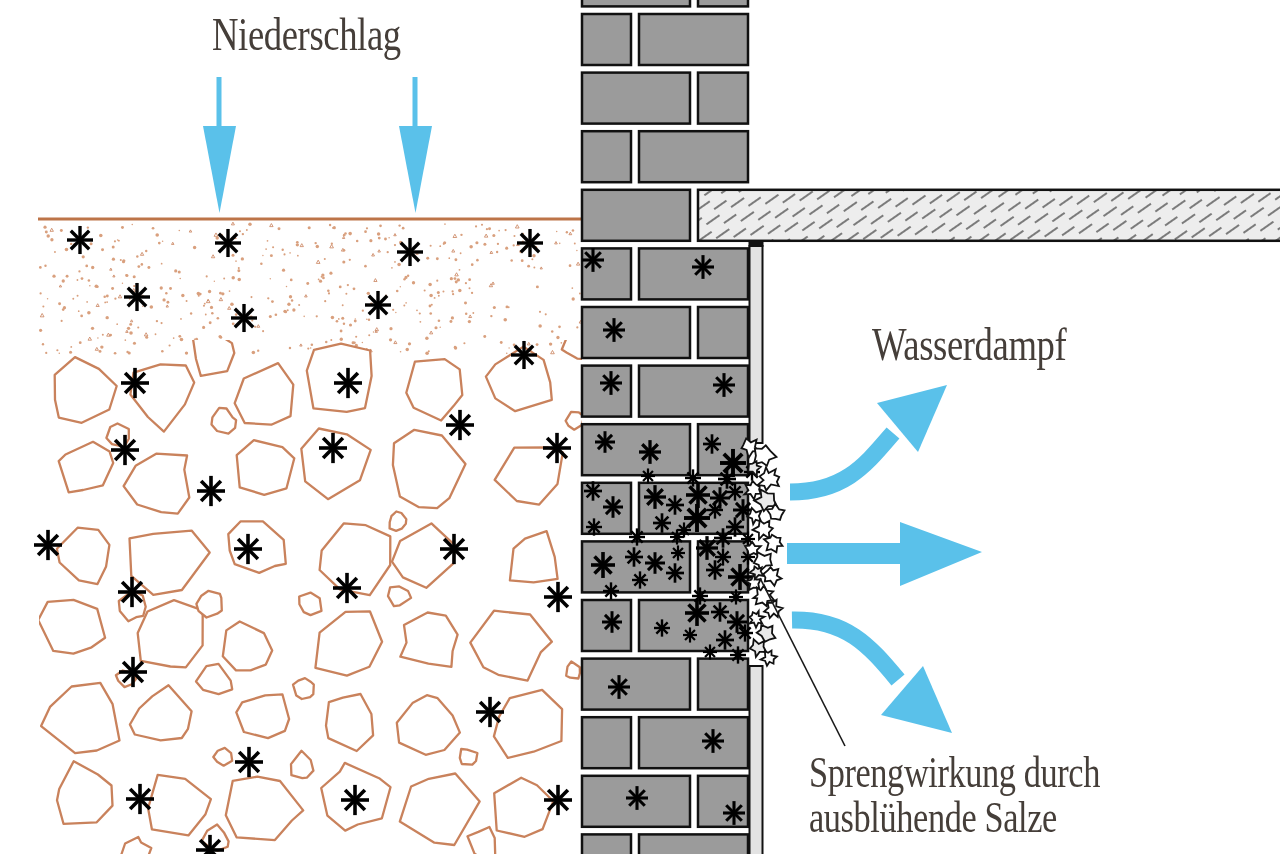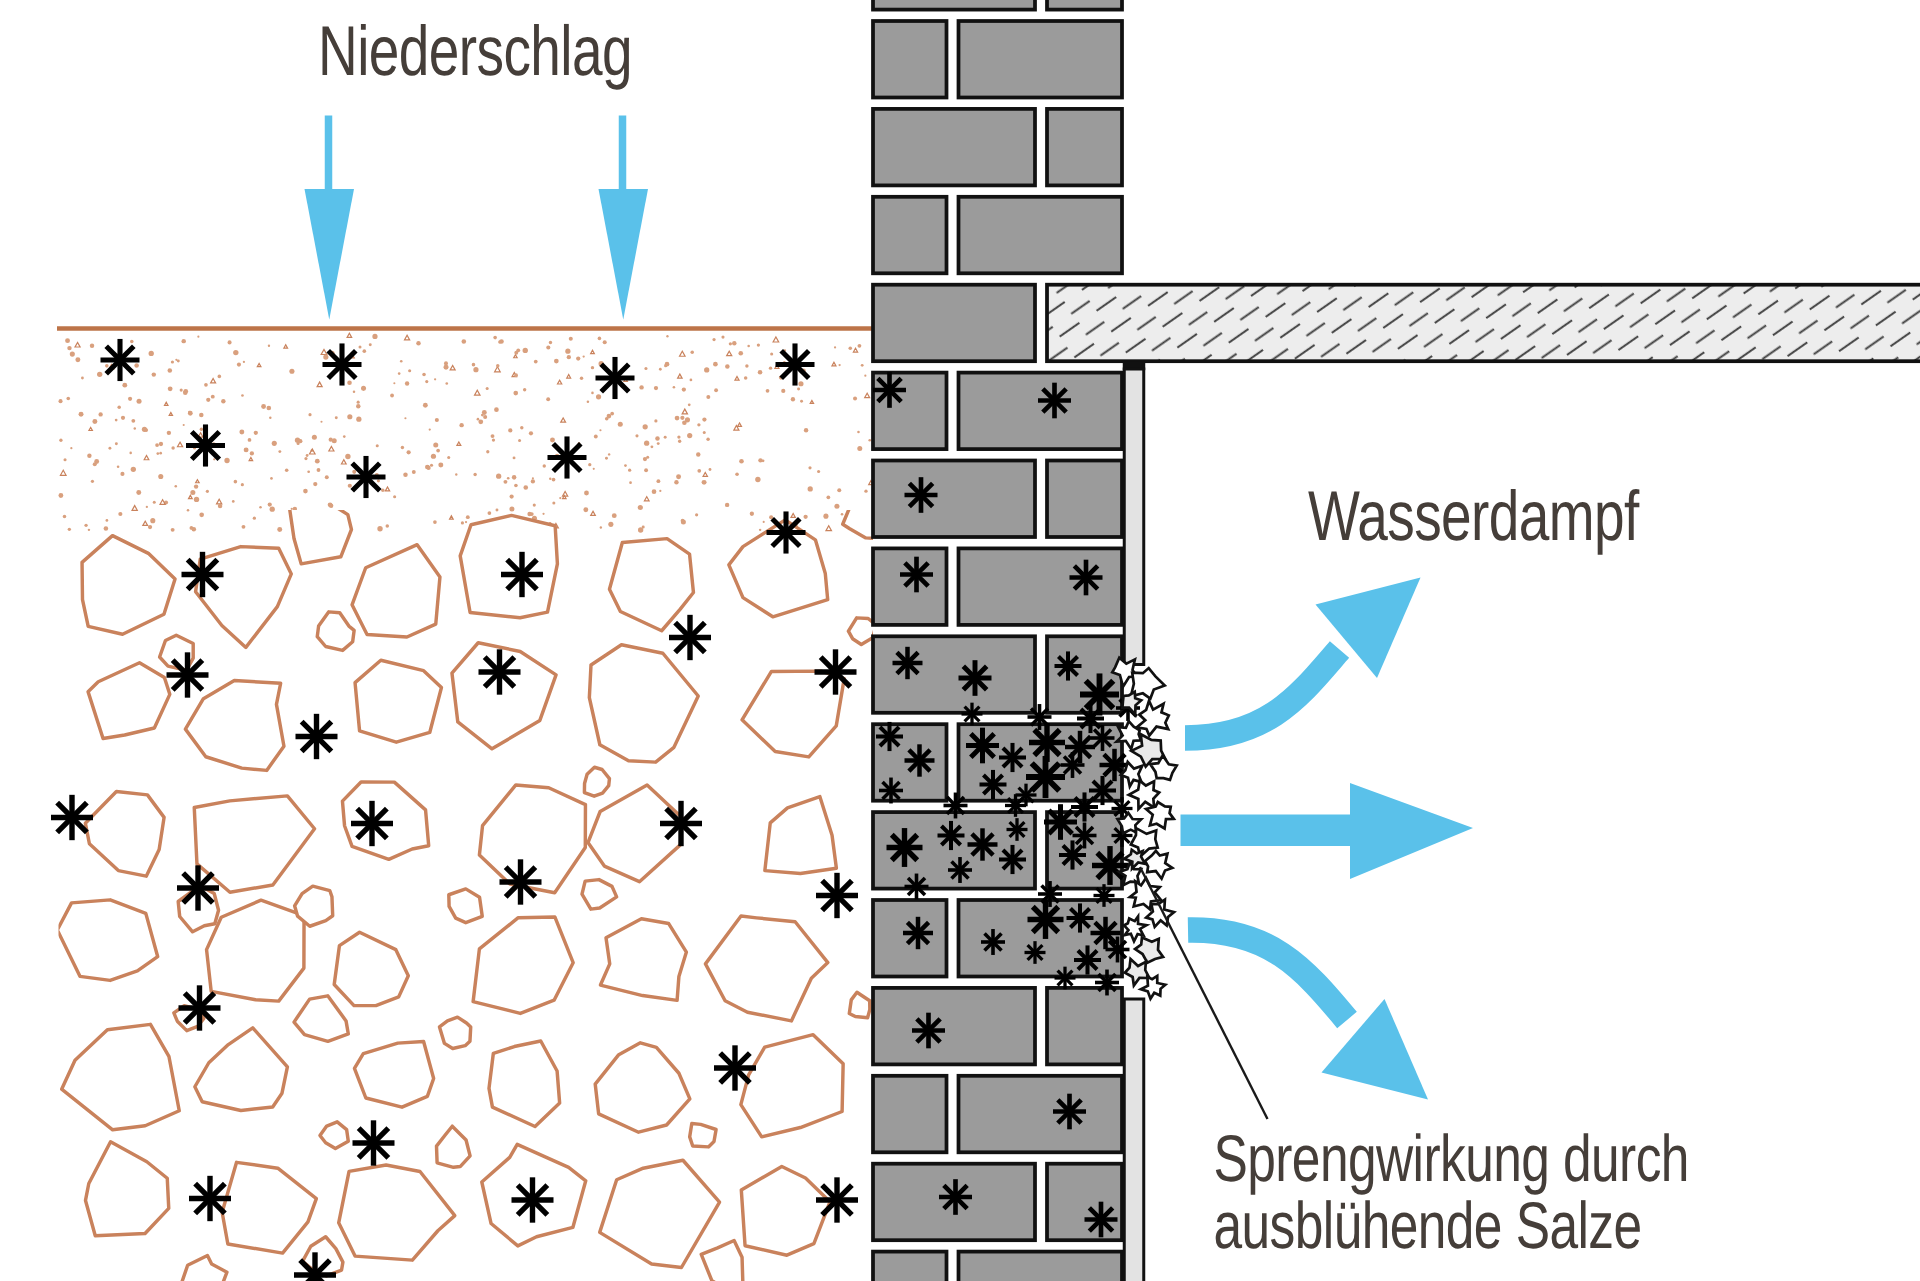--- a/index.html
+++ b/index.html
@@ -1,18 +1,18 @@
 <!DOCTYPE html>
 <html style="--text-color: #453e39;"><head>
 <meta charset="utf-8">
 <style>
   html,body{margin:0;padding:0;background:#fff;}
   body{width:1280px;height:854px;position:relative;overflow:hidden;
        font-family:"Liberation Sans", sans-serif;}
-  .stage{position:absolute;left:0;top:0;width:1280px;height:672px;}
+  .stage{position:absolute;left:0;top:0;width:1280px;height:672px;font-family:Liberation Serif, serif;}
   svg{position:absolute;left:0;top:0;}
   .label{
     position:absolute;
     color:var(--text-color,#453e39);
     font-weight:400;
     white-space:nowrap;
     transform:scaleX(0.78);
     transform-origin:0 0;
     letter-spacing:-0.5px;
   }

